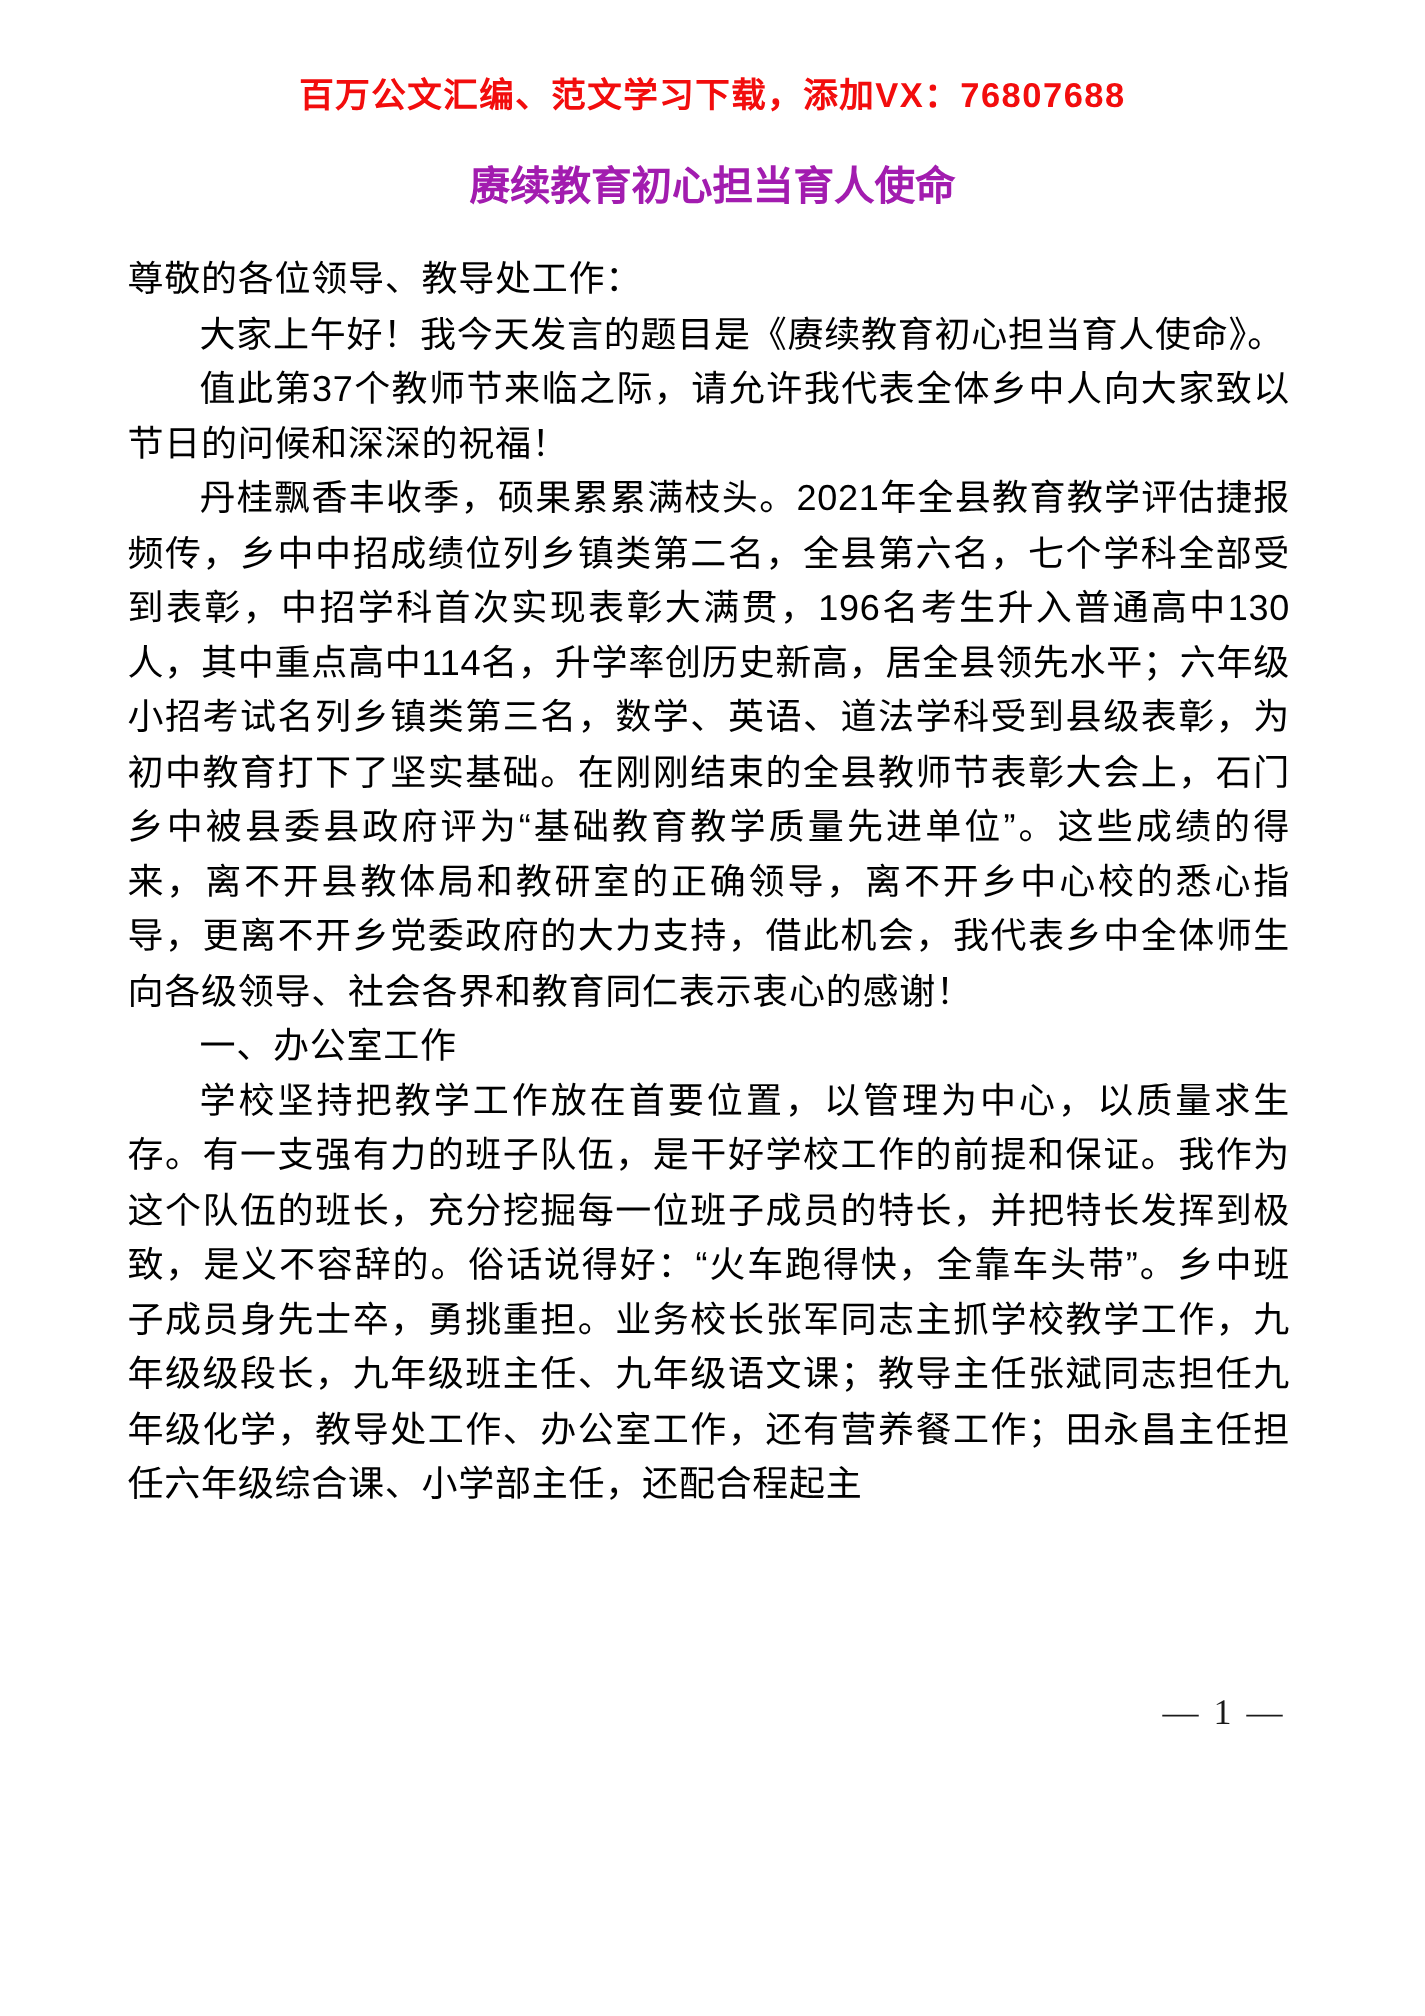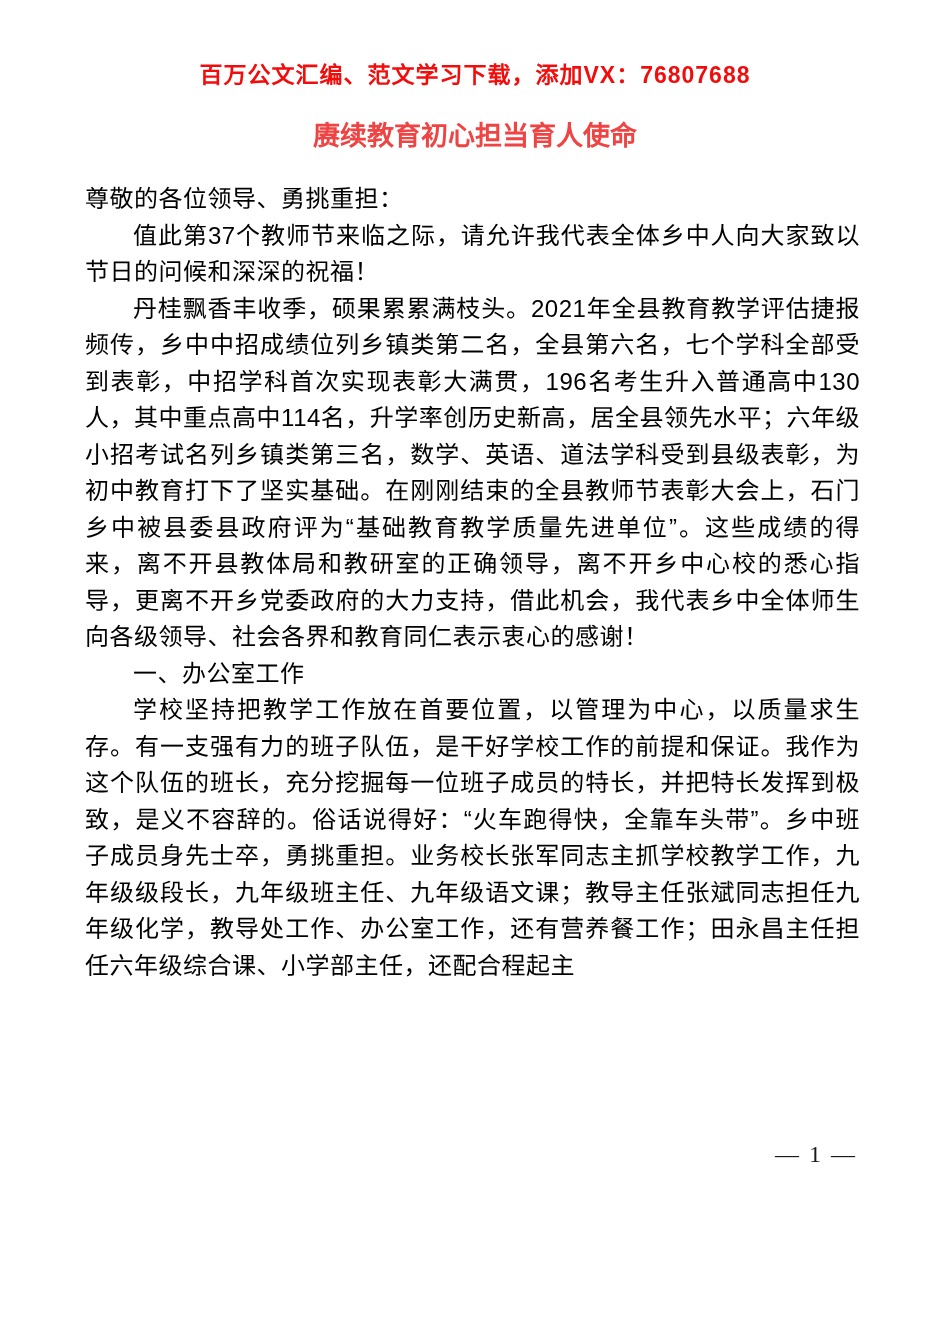--- a/index.html
+++ b/index.html
@@ -4,42 +4,42 @@
 <style>
   html, body {
     margin: 0;
     padding: 0;
     background: #ffffff;
   }
   .page {
     position: relative;
     width: 950px;
     height: 1176px;
-    margin: 12px auto;
+    margin: 0 auto;
     background: #ffffff;
     overflow: hidden;
     font-family: "Liberation Sans", "DejaVu Sans", sans-serif;
     color: #000000;
     border-radius: 11px;
   }
   .banner {
     padding-top: 44px;
     text-align: center;
     font-size: 23px;
     font-weight: bold;
     letter-spacing: 1px;
     color: #f20d0d;
   }
   .title-block {
     margin-top: 26px;
     text-align: center;
     font-size: 27px;
     font-weight: bold;
     line-height: 41px;
-    color: #ef4444;
+    color: #a21caf;
   }
   .title-line {
     white-space: nowrap;
   }
   .doc-body {
     margin: 24px 90px 0 85px;
     font-size: 24px;
     line-height: 36.5px;
     text-align: justify;
     letter-spacing: 0.5px;
@@ -68,21 +68,22 @@
 
 <div class="page">
 
   <div class="banner">百万公文汇编、范文学习下载，添加VX：76807688</div>
 
   <div class="title-block">
     <div class="title-line">赓续教育初心担当育人使命</div>
   </div>
 
   <div class="doc-body">
-    <p class="salutation">尊敬的各位领导、勇挑重担：</p>
+    <p class="salutation">尊敬的各位领导、教导处工作：</p>
+    <p>大家上午好！我今天发言的题目是《赓续教育初心担当育人使命》。</p>
     <p>值此第37个教师节来临之际，请允许我代表全体乡中人向大家致以节日的问候和深深的祝福！</p>
     <p>丹桂飘香丰收季，硕果累累满枝头。2021年全县教育教学评估捷报频传，乡中中招成绩位列乡镇类第二名，全县第六名，七个学科全部受到表彰，中招学科首次实现表彰大满贯，196名考生升入普通高中130人，其中重点高中114名，升学率创历史新高，居全县领先水平；六年级小招考试名列乡镇类第三名，数学、英语、道法学科受到县级表彰，为初中教育打下了坚实基础。在刚刚结束的全县教师节表彰大会上，石门乡中被县委县政府评为“基础教育教学质量先进单位”。这些成绩的得来，离不开县教体局和教研室的正确领导，离不开乡中心校的悉心指导，更离不开乡党委政府的大力支持，借此机会，我代表乡中全体师生向各级领导、社会各界和教育同仁表示衷心的感谢！</p>
     <p>一、办公室工作</p>
     <p>学校坚持把教学工作放在首要位置，以管理为中心，以质量求生存。有一支强有力的班子队伍，是干好学校工作的前提和保证。我作为这个队伍的班长，充分挖掘每一位班子成员的特长，并把特长发挥到极致，是义不容辞的。俗话说得好：“火车跑得快，全靠车头带”。乡中班子成员身先士卒，勇挑重担。业务校长张军同志主抓学校教学工作，九年级级段长，九年级班主任、九年级语文课；教导主任张斌同志担任九年级化学，教导处工作、办公室工作，还有营养餐工作；田永昌主任担任六年级综合课、小学部主任，还配合程起主</p>
   </div>
 
   <div class="page-number">— 1 —</div>
 
 </div>
 

